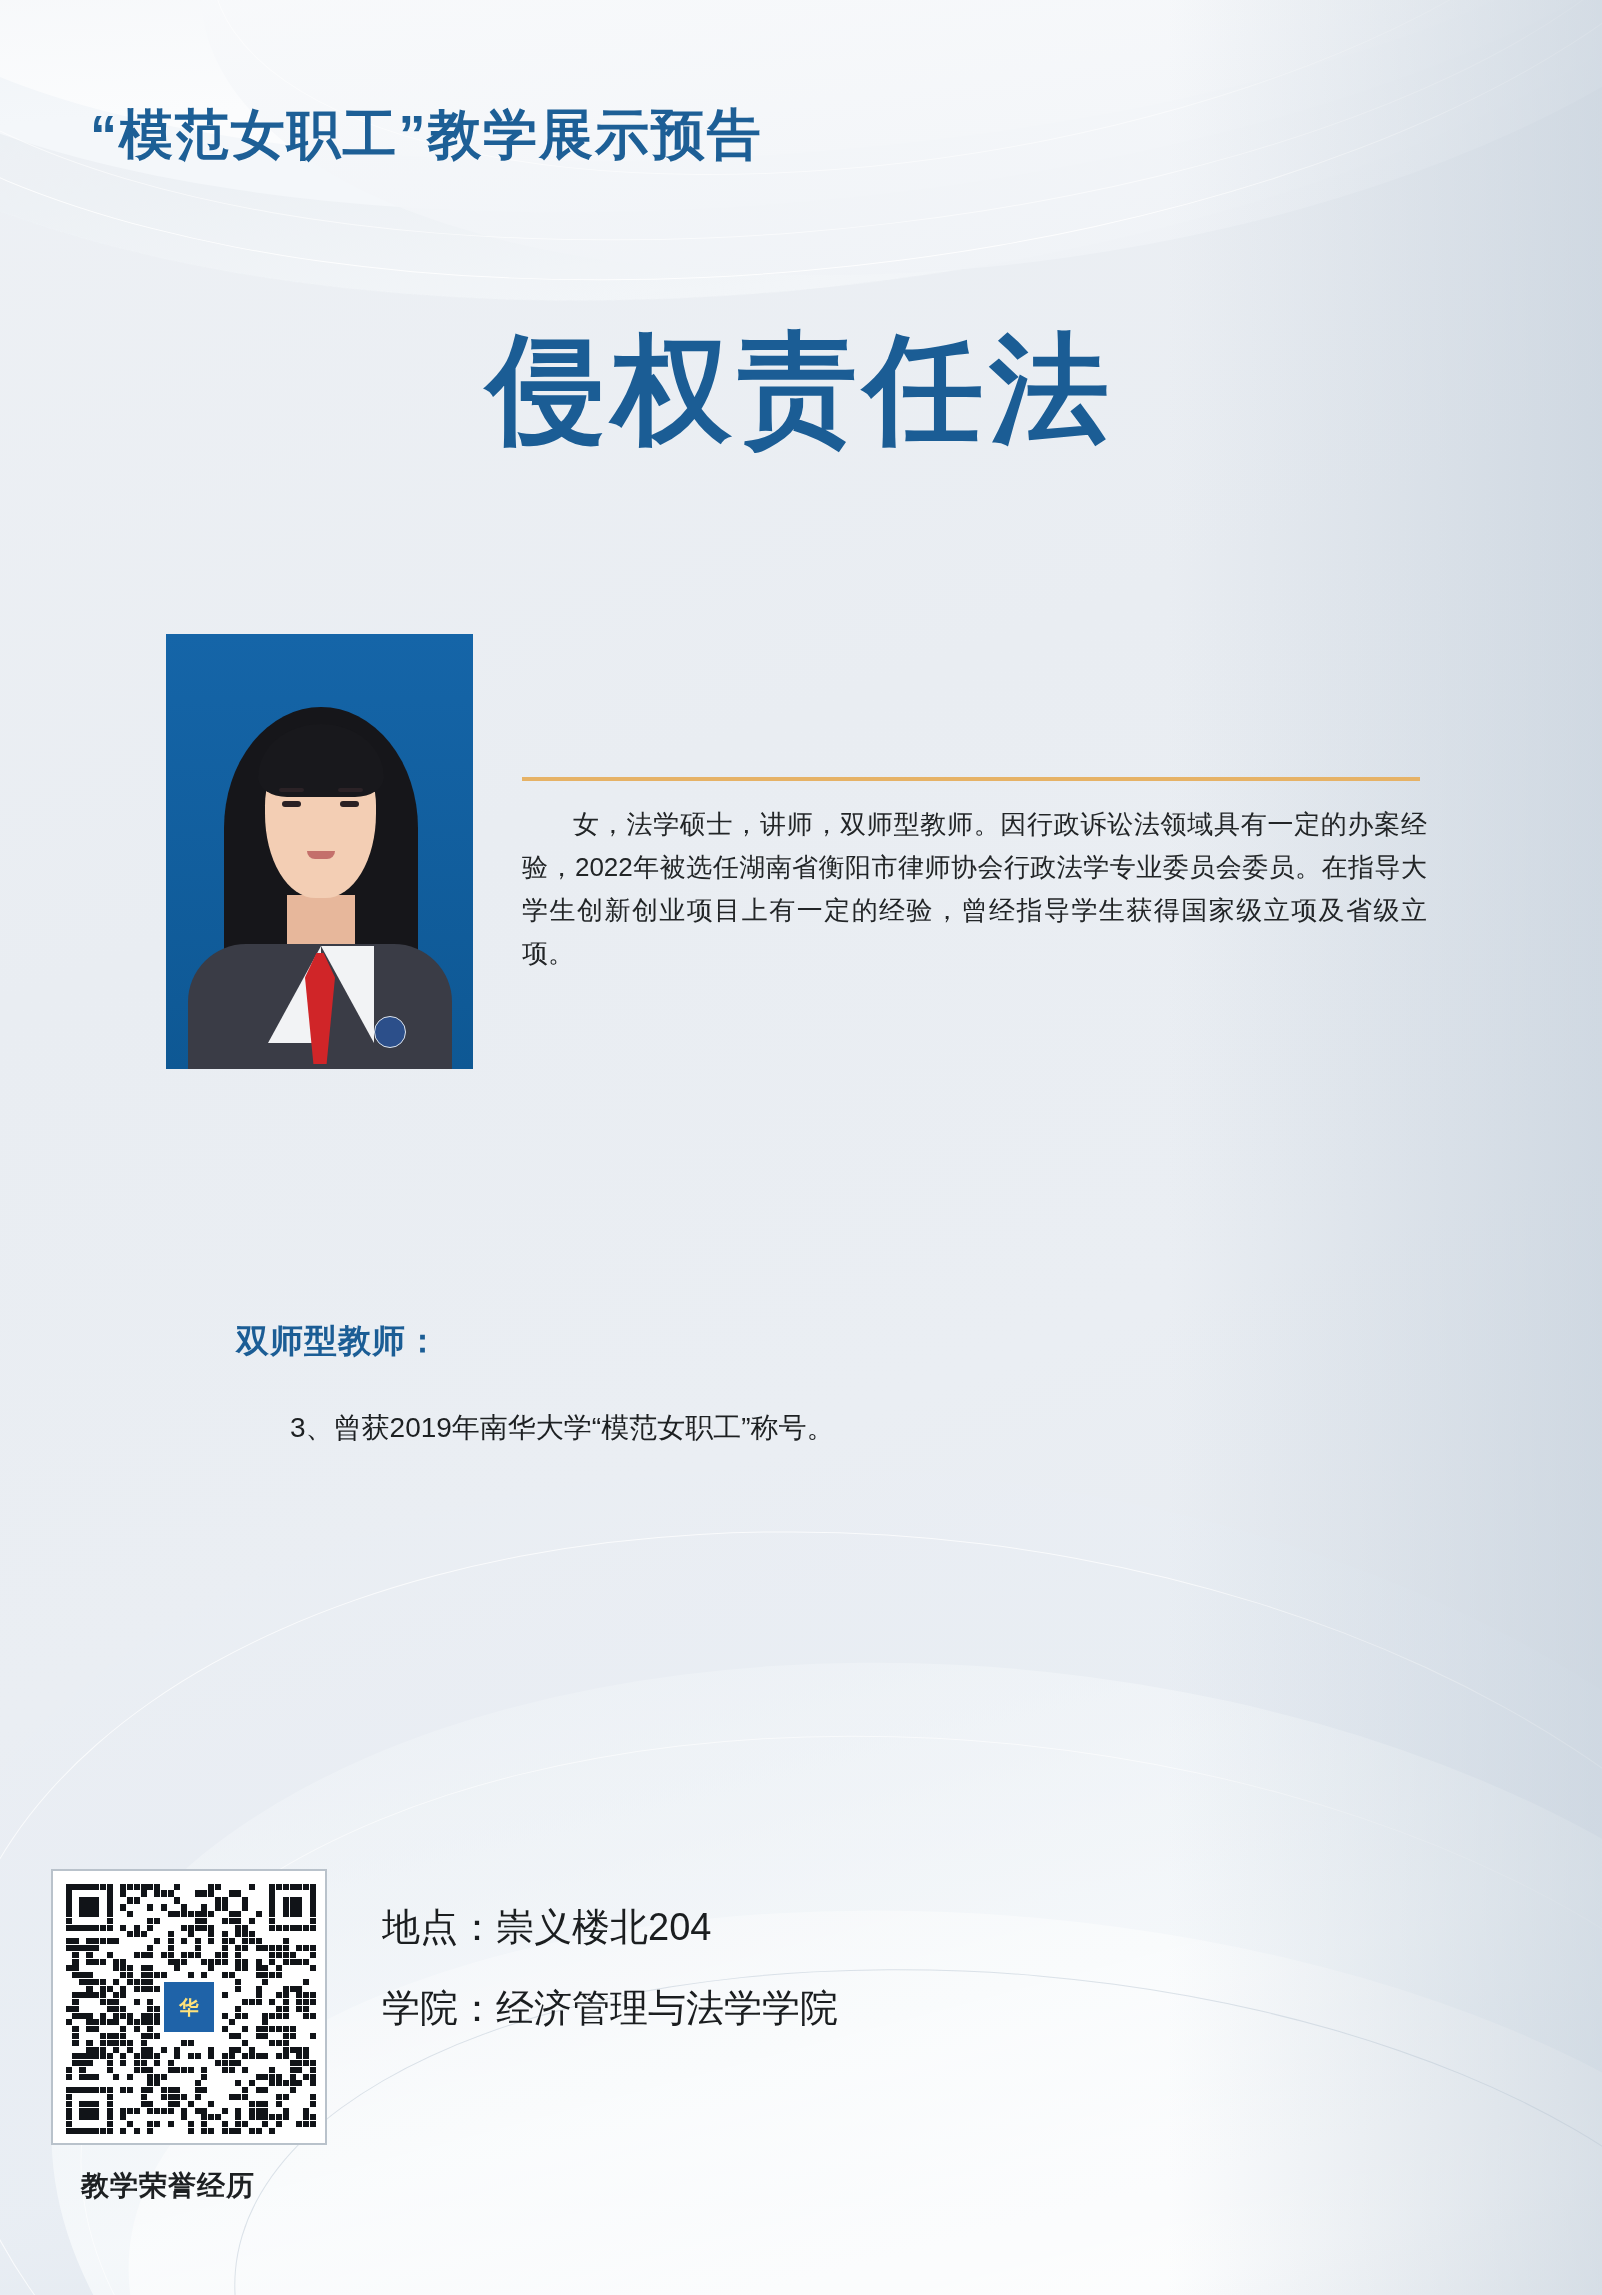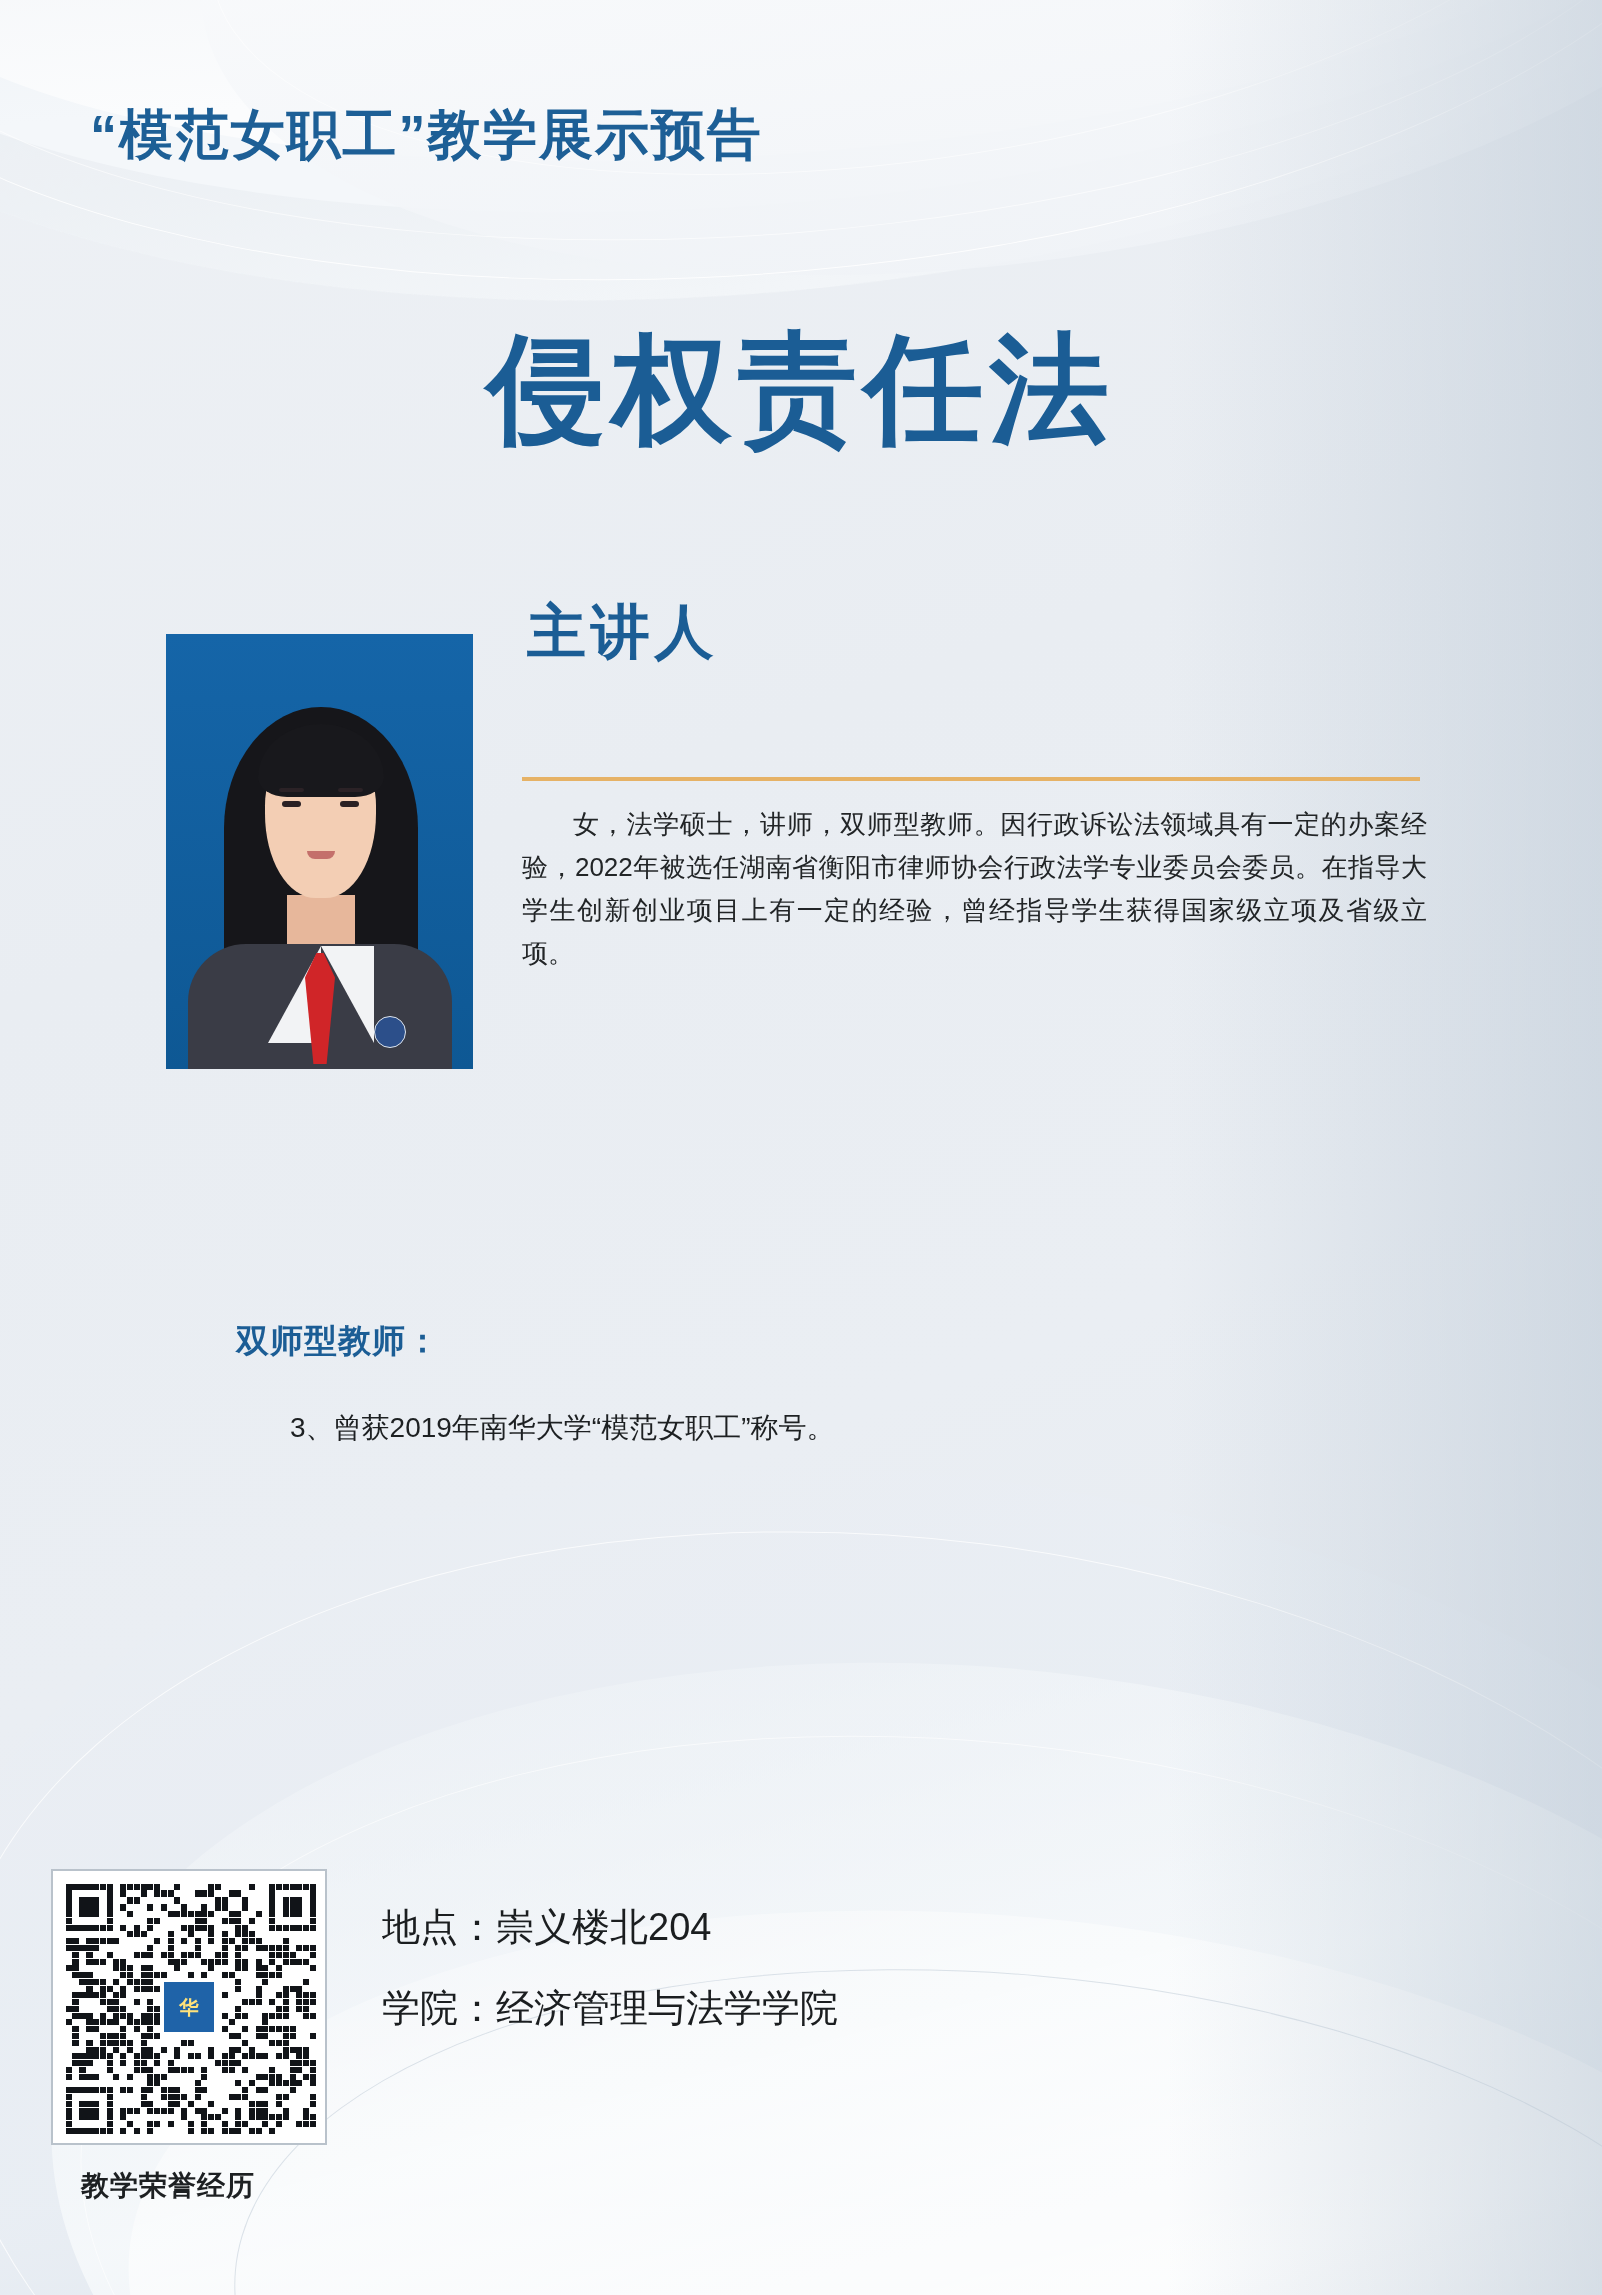--- a/index.html
+++ b/index.html
@@ -347,21 +347,20 @@
       <div class="p-eye r"></div>
       <div class="p-mouth"></div>
       <div class="p-suit"></div>
       <div class="p-shirt-l"></div>
       <div class="p-shirt-r"></div>
       <div class="p-tie"></div>
       <div class="p-badge"></div>
     </div>
 
     <div class="speaker-block">
-      <div class="speaker-head">主讲人</div>
     </div>
     <div class="gold-rule"></div>
     <div class="bio">女，法学硕士，讲师，双师型教师。因行政诉讼法领域具有一定的办案经验，2022年被选任湖南省衡阳市律师协会行政法学专业委员会委员。在指导大学生创新创业项目上有一定的经验，曾经指导学生获得国家级立项及省级立项。</div>
 
     <div class="honors-title">双师型教师：</div>
     <div class="honors-list">
       <div>3、曾获2019年南华大学“模范女职工”称号。</div>
     </div>
 
     <div class="qr-box">

